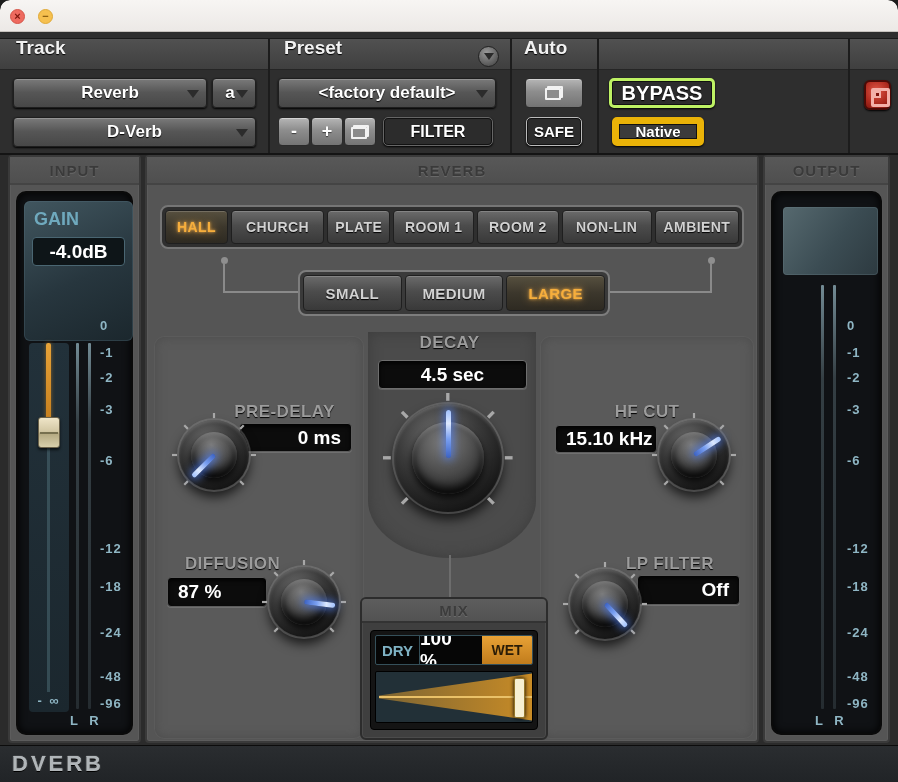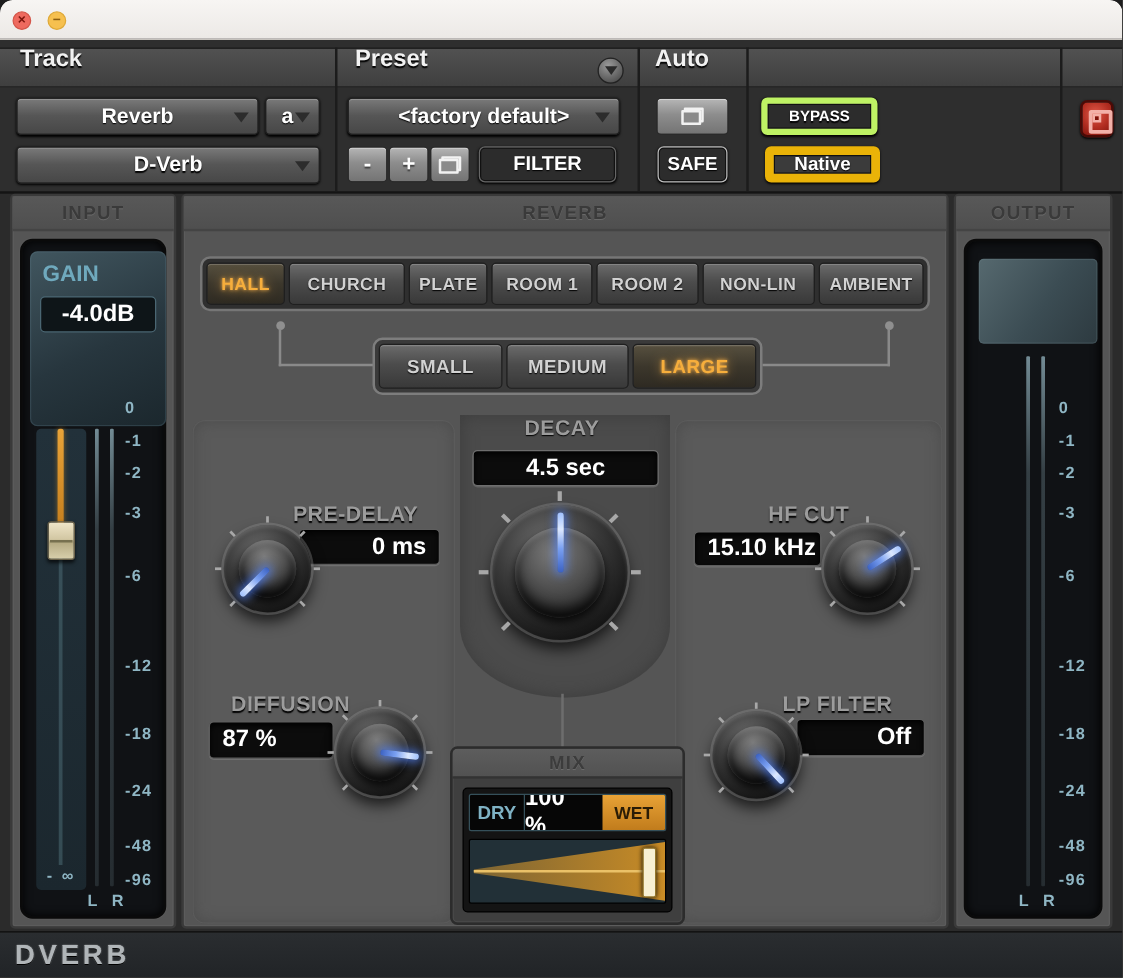--- a/index.html
+++ b/index.html
@@ -59,21 +59,21 @@
   #panel-reverb { left:145px; width:614px; }
   #panel-output { left:763px; width:127px; }
 
   
   .meterbox { position:absolute; left:6px; top:34px; bottom:6px; right:6px; background:#101215; border-radius:10px;
     border:2px solid #0a0a0a; box-shadow:inset 0 0 8px #000, 0 0 0 1px #66666633; }
   .scale span { position:absolute; font-size:13px; font-weight:bold; color:#8fb6c4; letter-spacing:1px; }
   #panel-input  .scale span { left:82px; }
   #panel-output .scale span { left:74px; }
   .scale span:nth-child(1){top:125px} .scale span:nth-child(2){top:152px} .scale span:nth-child(3){top:177px}
-  .scale span:nth-child(4){top:209px} .scale span:nth-child(5){top:260px} .scale span:nth-child(6){top:332px}
+  .scale span:nth-child(4){top:209px} .scale span:nth-child(5){top:260px} .scale span:nth-child(6){top:348px}
   .scale span:nth-child(7){top:386px} .scale span:nth-child(8){top:432px} .scale span:nth-child(9){top:476px}
   .scale span:nth-child(10){top:503px}
   .lr { position:absolute; top:520px; font-size:13px; font-weight:bold; color:#8fb6c4; letter-spacing:4px; }
   .mline { position:absolute; width:3px; border-radius:1px;
     background:linear-gradient(#9fc2ceb0, #9fc2ce40 22%, #9fc2ce26); }
 
   .gainpanel { position:absolute; left:6px; top:8px; width:109px; height:140px; border-radius:6px;
     background:linear-gradient(155deg,#41565f,#27363e 55%,#1b272d); box-shadow:inset 0 0 0 1px #5d7d8a44; }
   .gainlabel { position:absolute; left:10px; top:8px; color:#6fa9bd; font-size:18px; font-weight:bold; }
   .gainval { position:absolute; left:8px; top:36px; width:93px; height:29px; background:#0e1518; border:1px solid #4a6672;
@@ -220,21 +220,21 @@
         <span>FILTER</span>
       </div>
 
     <div class="litebtn" style="left:525px; top:46px; width:58px; height:30px">
         <span class="icon-copy"></span>
       </div>
     <div class="darkbtn" style="left:526px; top:85px; width:56px; height:29px; font-size:15px; border:1px solid #bbb">
         <span>SAFE</span>
       </div>
 
-    <div class="darkbtn" style="left:609px; top:46px; width:93px; height:30px; font-size:12px; border:5px solid #bef264">
+    <div class="darkbtn" style="left:609px; top:46px; width:106px; height:30px; font-size:20px; border:3px solid #bef264">
         <span>BYPASS</span>
       </div>
     <div class="darkbtn" style="left:612px; top:85px; width:92px; height:29px; font-size:15px; background:#3b3b3b; border:7px solid #eab308">
         <span>Native</span>
       </div>
 
     <div class="automatch"></div>
   </div>
 
   <div class="panel" id="panel-input">

